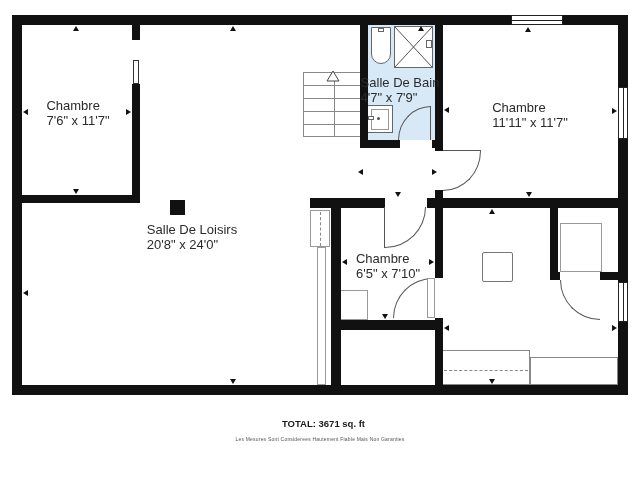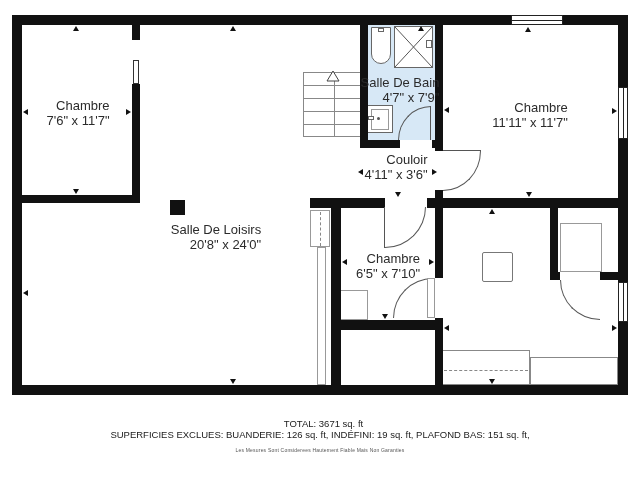--- a/index.html
+++ b/index.html
@@ -14,26 +14,26 @@
   .window.h::after{content:"";position:absolute;left:0;right:0;top:50%;height:1px;background:#222;}
   .window.v::after{content:"";position:absolute;top:0;bottom:0;left:50%;width:1px;background:#222;}
   .arc{position:absolute;border:0 solid #555;box-sizing:border-box;}
   .leafline{position:absolute;background:#555;}
   .leaf{position:absolute;background:#fff;border:1px solid #333;box-sizing:border-box;}
   .tick{position:absolute;width:0;height:0;}
   .tick.up{border-left:3px solid transparent;border-right:3px solid transparent;border-bottom:5px solid #111;}
   .tick.down{border-left:3px solid transparent;border-right:3px solid transparent;border-top:5px solid #111;}
   .tick.left{border-top:3px solid transparent;border-bottom:3px solid transparent;border-right:5px solid #111;}
   .tick.right{border-top:3px solid transparent;border-bottom:3px solid transparent;border-left:5px solid #111;}
-  .label{position:absolute;text-align:right;white-space:nowrap;transform:translateX(-50%);
+  .label{position:absolute;text-align:left;white-space:nowrap;transform:translateX(-50%);
          font-size:13px;line-height:15px;color:#2b2b2b;}
   .stairline{position:absolute;background:#888;}
   .footer{position:absolute;left:0;right:0;top:419px;text-align:center;color:#1a1a1a;
           font-size:9.5px;line-height:10.8px;}
-  .footer .b{font-weight:normal;margin-left:7px;}
+  .footer .b{font-weight:bold;margin-left:7px;}
   .footer .disc{font-size:5px;color:#555;margin-top:4px;letter-spacing:.2px;}
 </style>
 </head>
 <body>
 
 <div class="plan">
 
   <div class="fill" style="left:368px;top:25px;width:67px;height:115px;background:#d7e8f6;"></div>
 
   <div class="lite" style="left:303px;top:72px;width:60px;height:65px;border-color:#888;"></div>
@@ -128,25 +128,21 @@
     <div>7'6" x 11'7"</div>
   </div>
   <div class="label" style="left:400px;top:75px;">
     <div>Salle De Bain</div>
     <div>4'7" x 7'9"</div>
   </div>
   <div class="label" style="left:530px;top:100px;">
     <div>Chambre</div>
     <div>11'11" x 11'7"</div>
   </div>
-  <div class="label" style="left:396px;top:152px;">
-    <div>Couloir</div>
-    <div>4'11" x 3'6"</div>
-  </div>
-  <div class="label" style="left:216px;top:222px;">
+  <div class="label" style="left:192px;top:222px;">
     <div>Salle De Loisirs</div>
     <div>20'8" x 24'0"</div>
   </div>
   <div class="label" style="left:388px;top:251px;">
     <div>Chambre</div>
     <div>6'5" x 7'10"</div>
   </div>
 
   <div class="tick up" style="left:73px;top:26px;"></div>
   <div class="tick up" style="left:230px;top:26px;"></div>
@@ -166,17 +162,16 @@
   <div class="tick left" style="left:444px;top:325px;"></div>
   <div class="tick right" style="left:612px;top:325px;"></div>
   <div class="tick down" style="left:489px;top:379px;"></div>
   <div class="tick down" style="left:230px;top:379px;"></div>
   <div class="tick left" style="left:23px;top:290px;"></div>
   <div class="tick left" style="left:358px;top:169px;"></div>
   <div class="tick right" style="left:432px;top:169px;"></div>
 
   <div class="footer">
     <div class="b">TOTAL: 3671 sq. ft</div>
-    <div>SUPERFICIES EXCLUES: BUANDERIE: 126 sq. ft, INDÉFINI: 19 sq. ft, PLAFOND BAS: 151 sq. ft,</div>
     <div class="disc">Les Mesures Sont Considerees Hautement Fiable Mais Non Garanties</div>
   </div>
 
 </div>
 
 </body></html>

